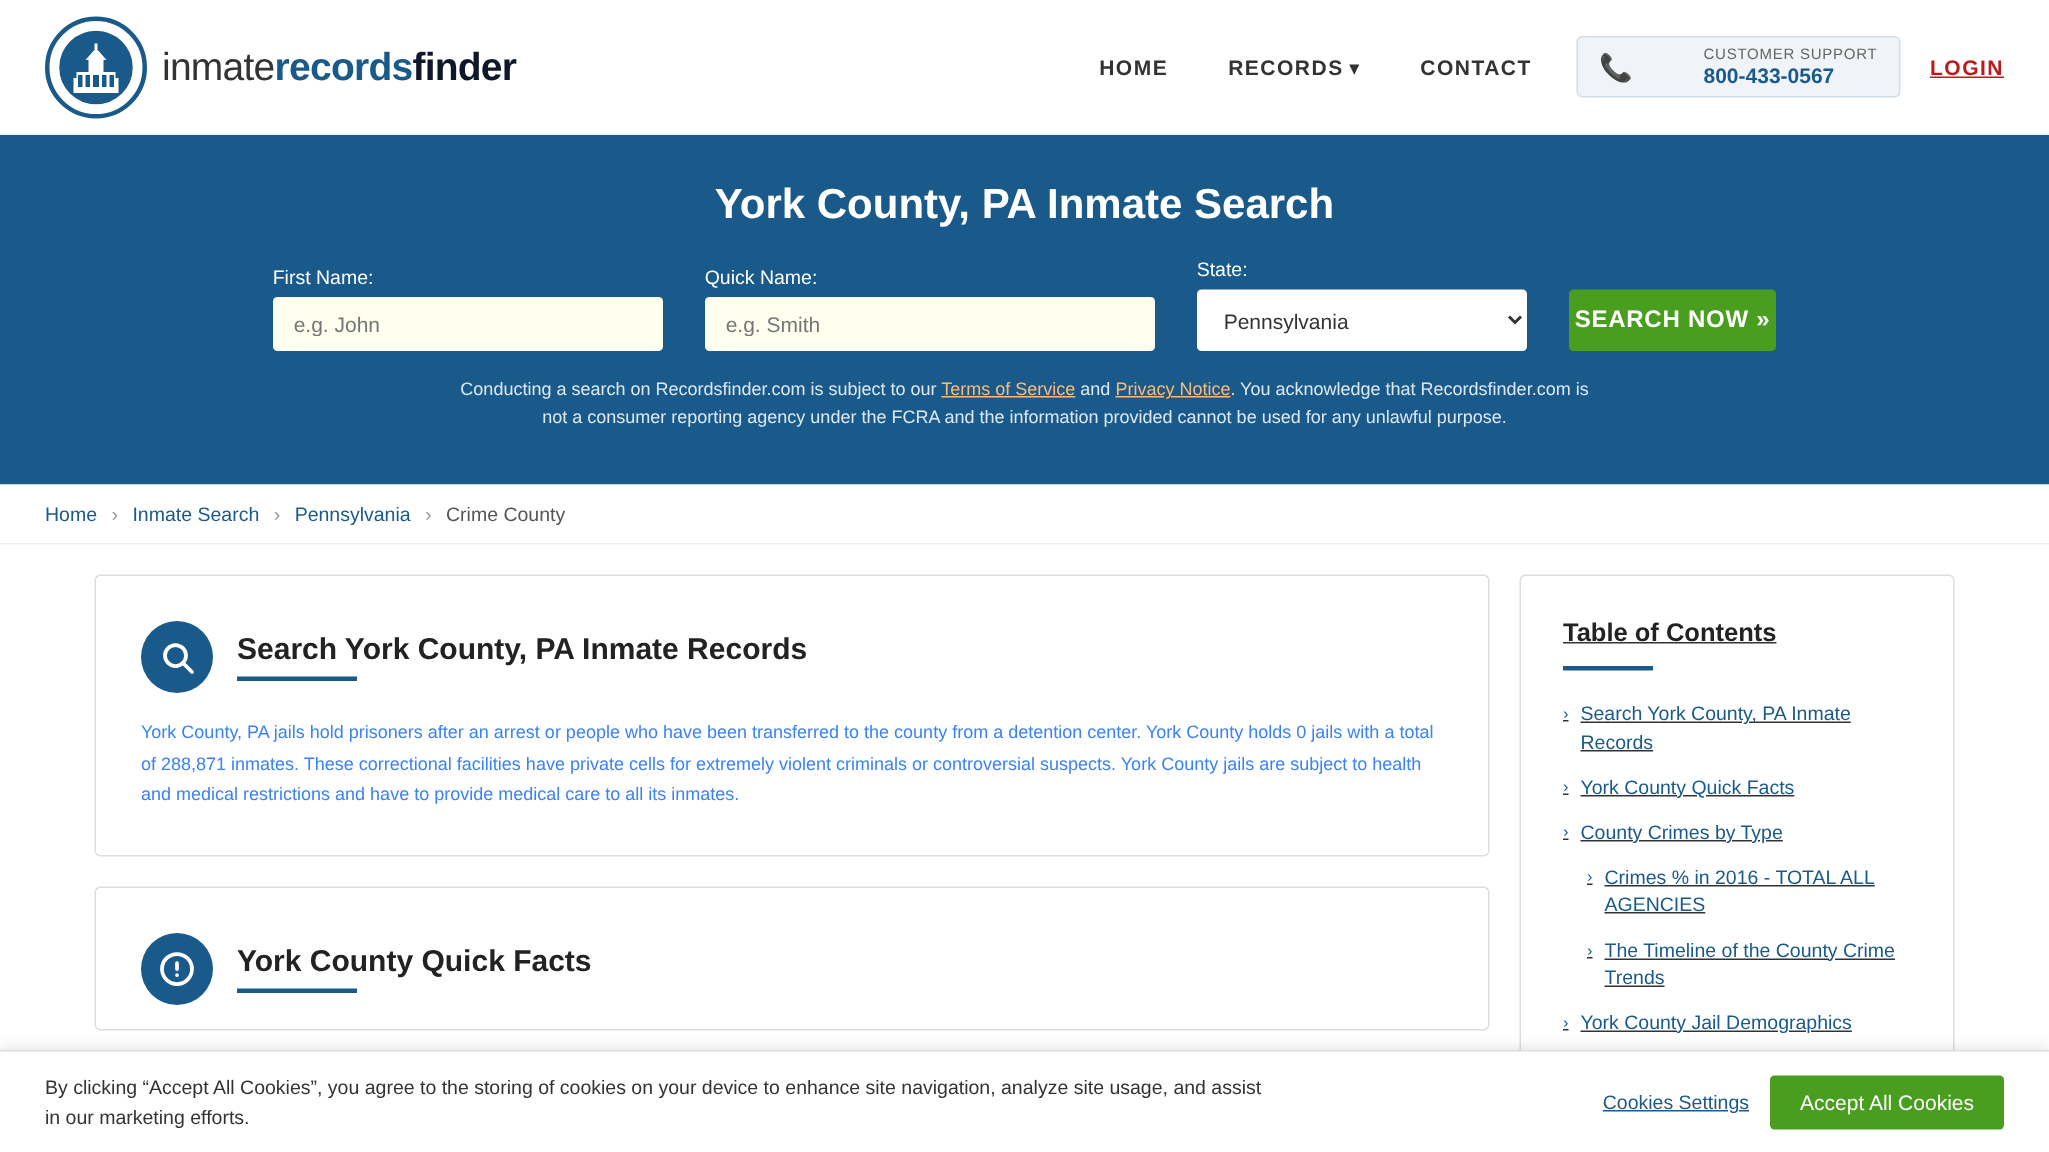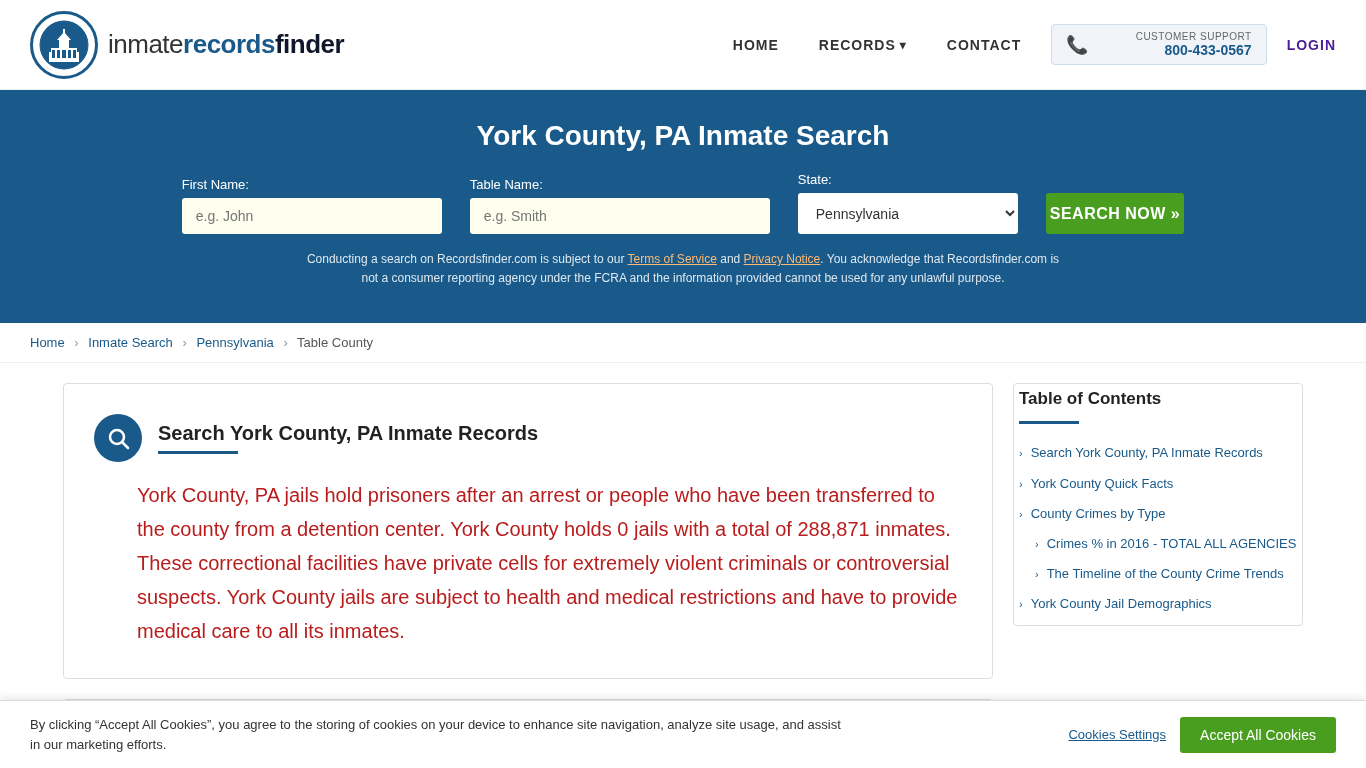--- a/index.html
+++ b/index.html
@@ -77,27 +77,28 @@
       font-size: 18px;
       color: #1a5a8a;
     }
     .support-text {
       display: flex;
       flex-direction: column;
       font-size: 11px;
       margin-left: 39px;
     }
     .support-label { color: #666; font-size: 10px; text-transform: uppercase; letter-spacing: 0.5px; }
-    .support-number { color: #1a5a8a; font-weight: bold; font-size: 14px; text-align: right; }
+    .support-number { color: #1a5a8a; font-weight: bold; font-size: 14px; }
     .nav-login {
       font-size: 14px;
       font-weight: bold;
-      color: #4c1d95;
+      color: #b91c1c;
       letter-spacing: 1px;
       cursor: pointer;
+      text-decoration: underline;
     }
 
     
     .hero {
       background: #1a5a8a;
       padding: 30px 40px 35px;
       text-align: center;
       color: #fff;
     }
     .hero-title {
@@ -227,24 +228,23 @@
       font-weight: bold;
       color: #222;
     }
     .section-title-underline {
       width: 80px;
       height: 3px;
       background: #1a5a8a;
       margin-top: 6px;
     }
     .section-text {
-      font-size: 20px;
+      font-size: 12px;
       line-height: 1.7;
-      color: #b91c1c;
-      margin-left: 43px;
+      color: #3b82f6;
     }
     
     .quick-facts-header {
       display: flex;
       align-items: center;
       gap: 16px;
     }
     .quick-facts-icon {
       width: 48px;
       height: 48px;
@@ -257,22 +257,23 @@
     .quick-facts-title {
       font-size: 20px;
       font-weight: bold;
       color: #222;
     }
 
     
     .toc-card {
       border: 1px solid #ddd;
       border-radius: 4px;
-      padding: 5px;
-      background: #fff;
+      padding: 28px;
+      background: #fff;
+      text-decoration: underline;
     }
     .toc-title {
       font-size: 17px;
       font-weight: bold;
       color: #222;
       margin-bottom: 12px;
     }
     .toc-divider {
       height: 3px;
       background: #1a5a8a;
@@ -394,21 +395,21 @@
 </header>
 
 <section class="hero">
   <h1 class="hero-title">York County, PA Inmate Search</h1>
   <div class="search-form">
     <div class="form-group">
       <label class="form-label">First Name:</label>
       <input class="form-input" type="text" placeholder="e.g. John" style="">
     </div>
     <div class="form-group">
-      <label class="form-label">Table Name:</label>
+      <label class="form-label">Quick Name:</label>
       <input class="form-input form-input-last" type="text" placeholder="e.g. Smith" style="">
     </div>
     <div class="form-group">
       <label class="form-label">State:</label>
       <select class="form-select">
         <option>Pennsylvania</option>
         <option>Alabama</option>
         <option>Alaska</option>
         <option>Arizona</option>
         <option>Arkansas</option>
@@ -466,21 +467,21 @@
   </p>
 </section>
 
 <nav class="breadcrumb">
   <a href="#">Home</a>
   <span class="sep">›</span>
   <a href="#">Inmate Search</a>
   <span class="sep">›</span>
   <a href="#">Pennsylvania</a>
   <span class="sep">›</span>
-  <span>Table County</span>
+  <span>Crime County</span>
 </nav>
 
 <div class="main-layout">
 
   <div class="content-area">
 
     <div class="content-card">
       <div class="section-header">
         <div class="section-icon">
           <svg viewBox="0 0 24 24" fill="none" stroke="white" stroke-width="2.5" stroke-linecap="round" stroke-linejoin="round">

